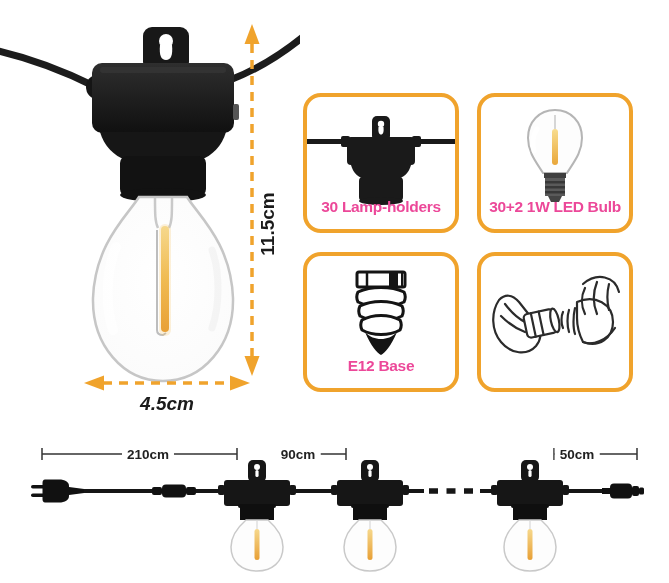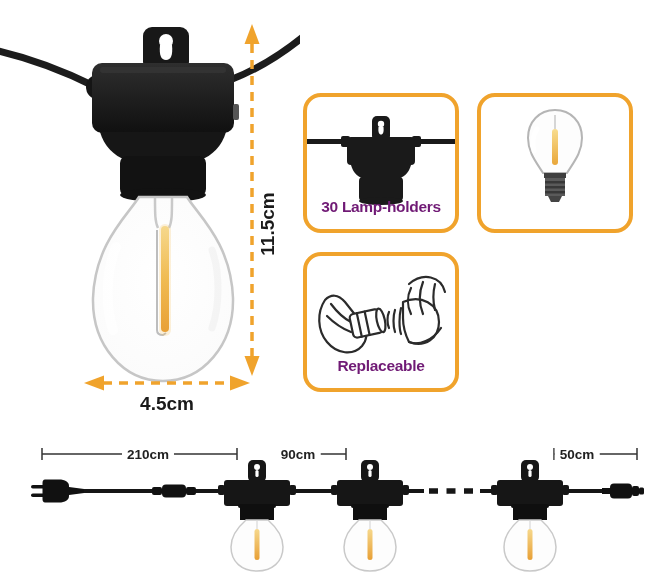--- a/index.html
+++ b/index.html
@@ -5,29 +5,29 @@
   * { margin:0; padding:0; box-sizing:border-box; }
   html,body { background:#fff; }
   body { font-family:"Liberation Sans", sans-serif; color:#111; }
   .canvas { position:relative; width:669px; height:583px; background:#fff; overflow:hidden; }
 
   
   .hero { position:absolute; left:0; top:0; width:300px; height:420px; }
   .hero svg { position:absolute; left:0; top:0; }
   .dim { position:absolute; font-weight:700; font-size:19px; color:#1b1b1b; white-space:nowrap; }
   .dim-v { left:268px; top:224px; transform:translate(-50%,-50%) rotate(-90deg); }
-  .dim-h { left:167px; top:404px; transform:translate(-50%,-50%); }
+  .dim-h { left:167px; top:404px; transform:translate(-50%,-50%);font-style:italic; }
 
   
   .features { position:absolute; left:303px; top:93px; width:330px;
               display:grid; grid-template-columns:156px 156px; grid-auto-rows:140px; gap:19px 18px; }
   .card { position:relative; border:4px solid #F0A32C; border-radius:18px; background:#fff; }
   .card svg { position:absolute; left:50%; transform:translateX(-50%); }
   .card-label { position:absolute; bottom:13px; left:0; width:100%; text-align:center;
-                font-size:15.5px; font-weight:700; letter-spacing:-0.3px; color:#701a75; white-space:nowrap; }
+                font-size:15.5px; font-weight:700; letter-spacing:-0.3px; color:#ec4899; white-space:nowrap; }
 
   
   .diagram { position:absolute; left:0; top:430px; width:669px; height:153px;text-align:right; }
   .diagram svg { position:absolute; left:0; top:0; }
   .ruler-label { position:absolute; top:24px; transform:translate(-50%,-50%); background:#fff;
                  padding:0 5px; font-size:13.5px; font-weight:700; color:#222; white-space:nowrap; }
 </style>
 </head>
 <body>
 
@@ -132,22 +132,38 @@
         <path d="M20 22 C16 28 15 36 17 44" stroke="#fff" stroke-width="5" fill="none" opacity="0.85" stroke-linecap="round"></path>
         <line x1="38" y1="8" x2="38" y2="22" stroke="#c9c9c9" stroke-width="1.5"></line>
         <rect x="35" y="22" width="6" height="36" rx="3" fill="url(#filGradCard)"></rect>
         <rect x="27" y="66" width="22" height="5" fill="#3f3f3f"></rect>
         <rect x="28" y="71" width="20" height="18" fill="#5a5a5a"></rect>
         <rect x="28" y="74" width="20" height="2.5" fill="#383838"></rect>
         <rect x="28" y="79" width="20" height="2.5" fill="#383838"></rect>
         <rect x="28" y="84" width="20" height="2.5" fill="#383838"></rect>
         <path d="M31 89 L45 89 L42 95 L34 95 Z" fill="#444"></path>
       </svg>
-    </div>
-
+      <div class="card-label">30+2 1W LED Bulb</div>
+    </div>
+
+    <div class="card">
+      <svg width="92" height="96" viewBox="0 0 92 96" style="top:12px">
+        <g stroke="#141414" stroke-width="3" fill="#fff" stroke-linejoin="round">
+          <rect x="22" y="4" width="48" height="15" rx="2"></rect>
+          <path d="M23 24 C36 18 56 18 69 24 C70.5 27 70.5 31 69 34 C56 40 36 40 23 34 C21.5 31 21.5 27 23 24 Z"></path>
+          <path d="M25 38 C37 32 55 32 67 38 C68.5 41 68.5 45 67 48 C55 54 37 54 25 48 C23.5 45 23.5 41 25 38 Z"></path>
+          <path d="M27 52 C38 46 54 46 65 52 C66.5 55 66.5 59 65 62 C54 68 38 68 27 62 C25.5 59 25.5 55 27 52 Z"></path>
+        </g>
+        <line x1="32" y1="4" x2="32" y2="19" stroke="#141414" stroke-width="2.5"></line>
+        <rect x="54" y="4" width="9" height="15" fill="#141414"></rect>
+        <line x1="67" y1="4" x2="67" y2="19" stroke="#141414" stroke-width="2"></line>
+        <path d="M30 64 C36 78 42 85 46 87 C50 85 56 78 62 64 C57 69 52 71 46 71 C40 71 35 69 30 64 Z" fill="#141414"></path>
+      </svg>
+      <div class="card-label">E12 Base</div>
+    </div>
 
     <div class="card">
       <svg width="132" height="96" viewBox="0 0 132 96" style="top:12px">
         <g stroke="#2b2b2b" stroke-width="2.2" fill="#fff" stroke-linecap="round" stroke-linejoin="round">
 
           <path d="M10 32 C2 44 2 62 12 74 C22 86 38 88 47 78 C52 72 53 64 49 58 L30 34 C23 26 16 26 10 32 Z"></path>
           <path d="M16 36 C22 44 28 50 36 54" fill="none"></path>
           <path d="M12 48 C20 56 28 61 36 64" fill="none"></path>
 
           <g transform="rotate(-12 58 54)">
@@ -163,21 +179,20 @@
 
           <path d="M88 34 C106 26 124 36 124 54 C124 70 110 80 94 74 C90 66 88 58 88 50 Z"></path>
 
           <path d="M94 16 C108 4 126 8 130 24" fill="none"></path>
           <path d="M96 20 C92 28 92 38 96 46" fill="none"></path>
           <path d="M108 14 C104 24 104 36 108 46" fill="none"></path>
           <path d="M120 16 C118 24 118 34 120 42" fill="none"></path>
           <path d="M126 60 C118 72 104 78 94 74" fill="none"></path>
         </g>
       </svg>
-      <div class="card-label">Replaceable</div>
     </div>
 
   </section>
 
   <section class="diagram">
     <svg width="669" height="153" viewBox="0 0 669 153">
       <defs>
         <linearGradient id="filGradDiag" x1="0" y1="0" x2="0" y2="1">
           <stop offset="0" stop-color="#f6d88c"></stop>
             <stop offset="1" stop-color="#e8a036"></stop>

